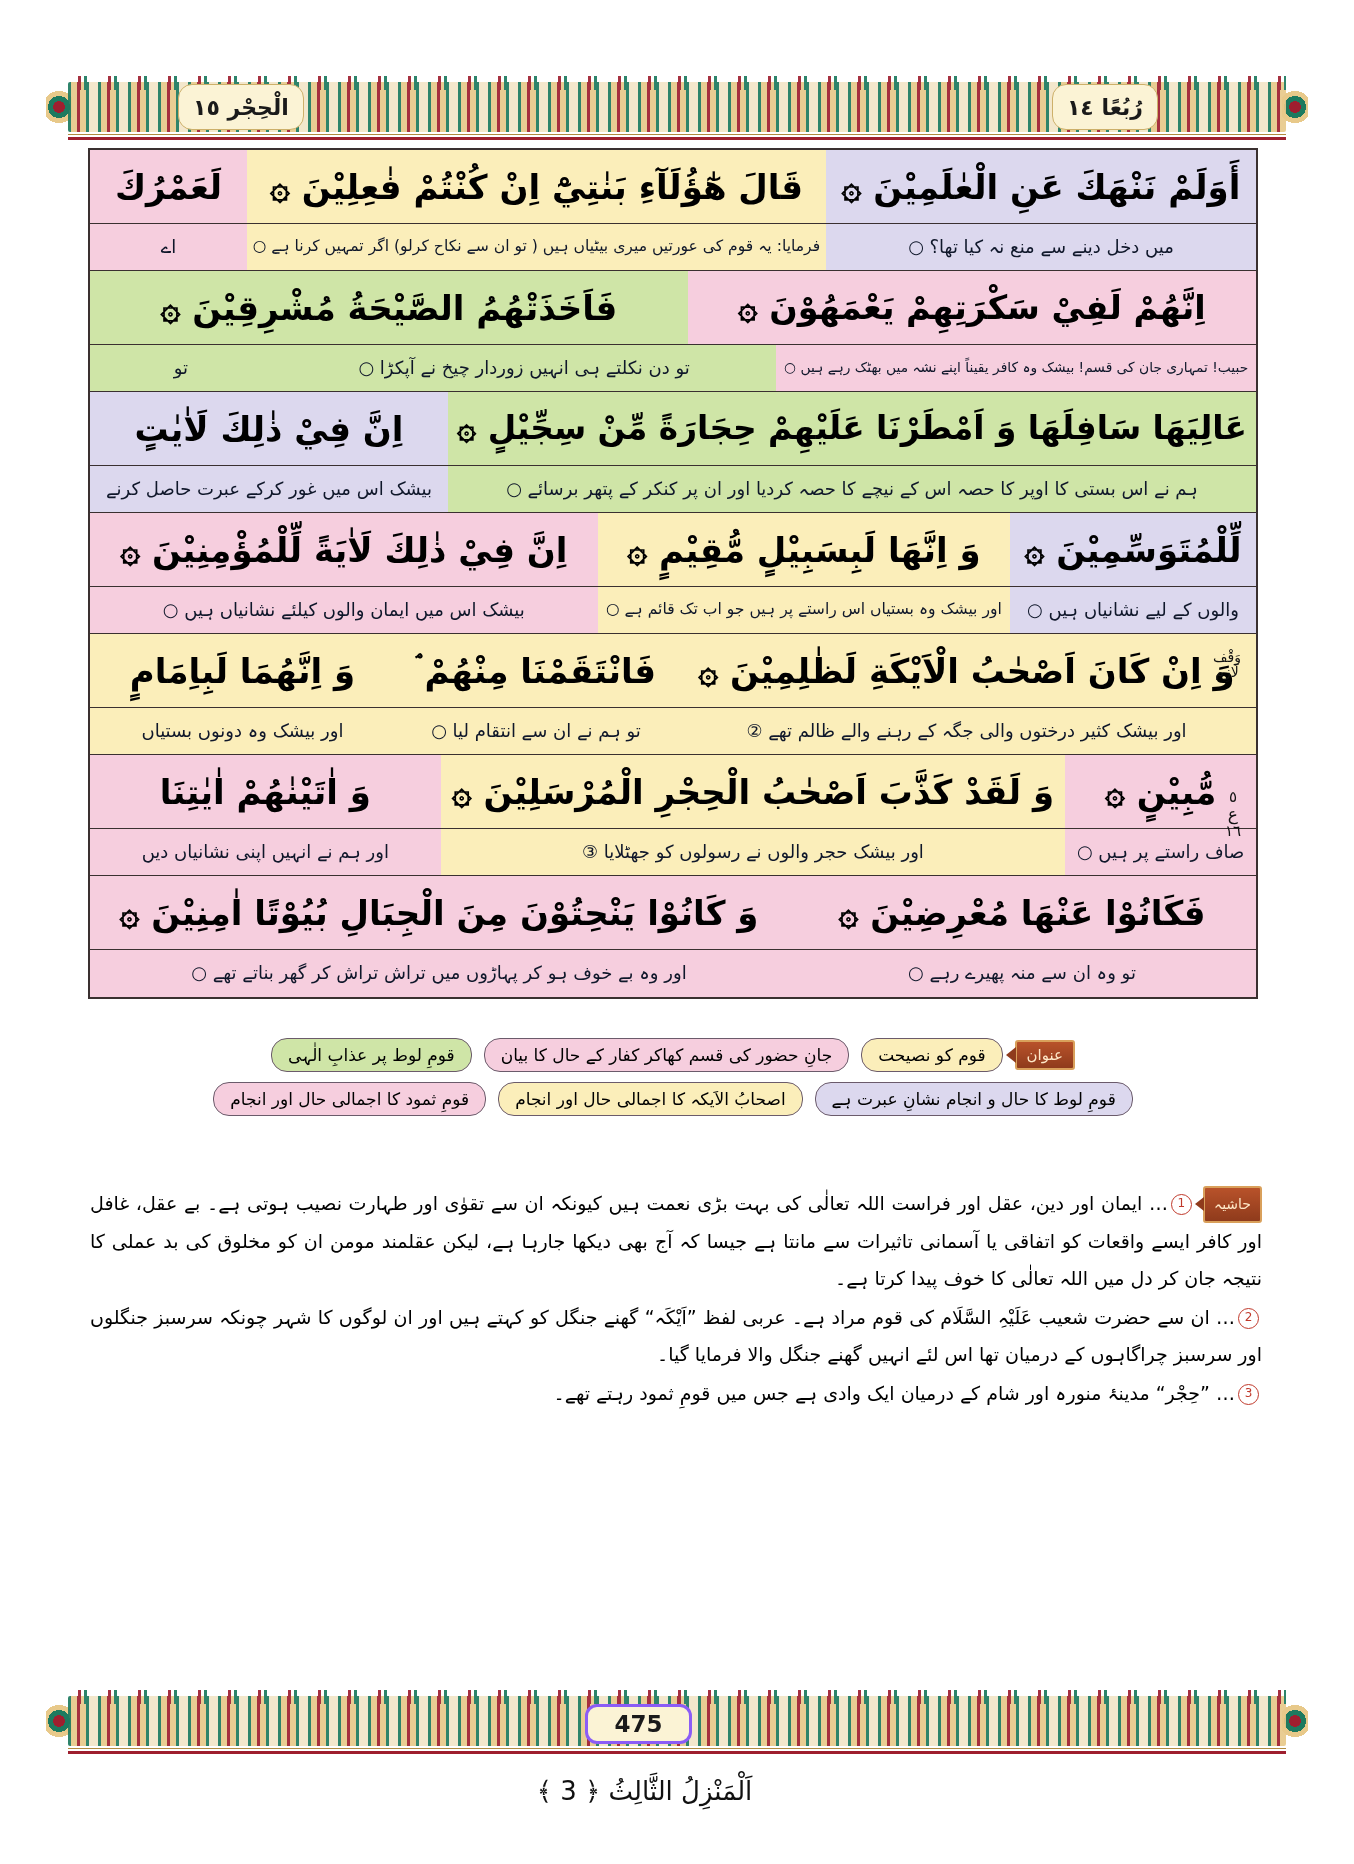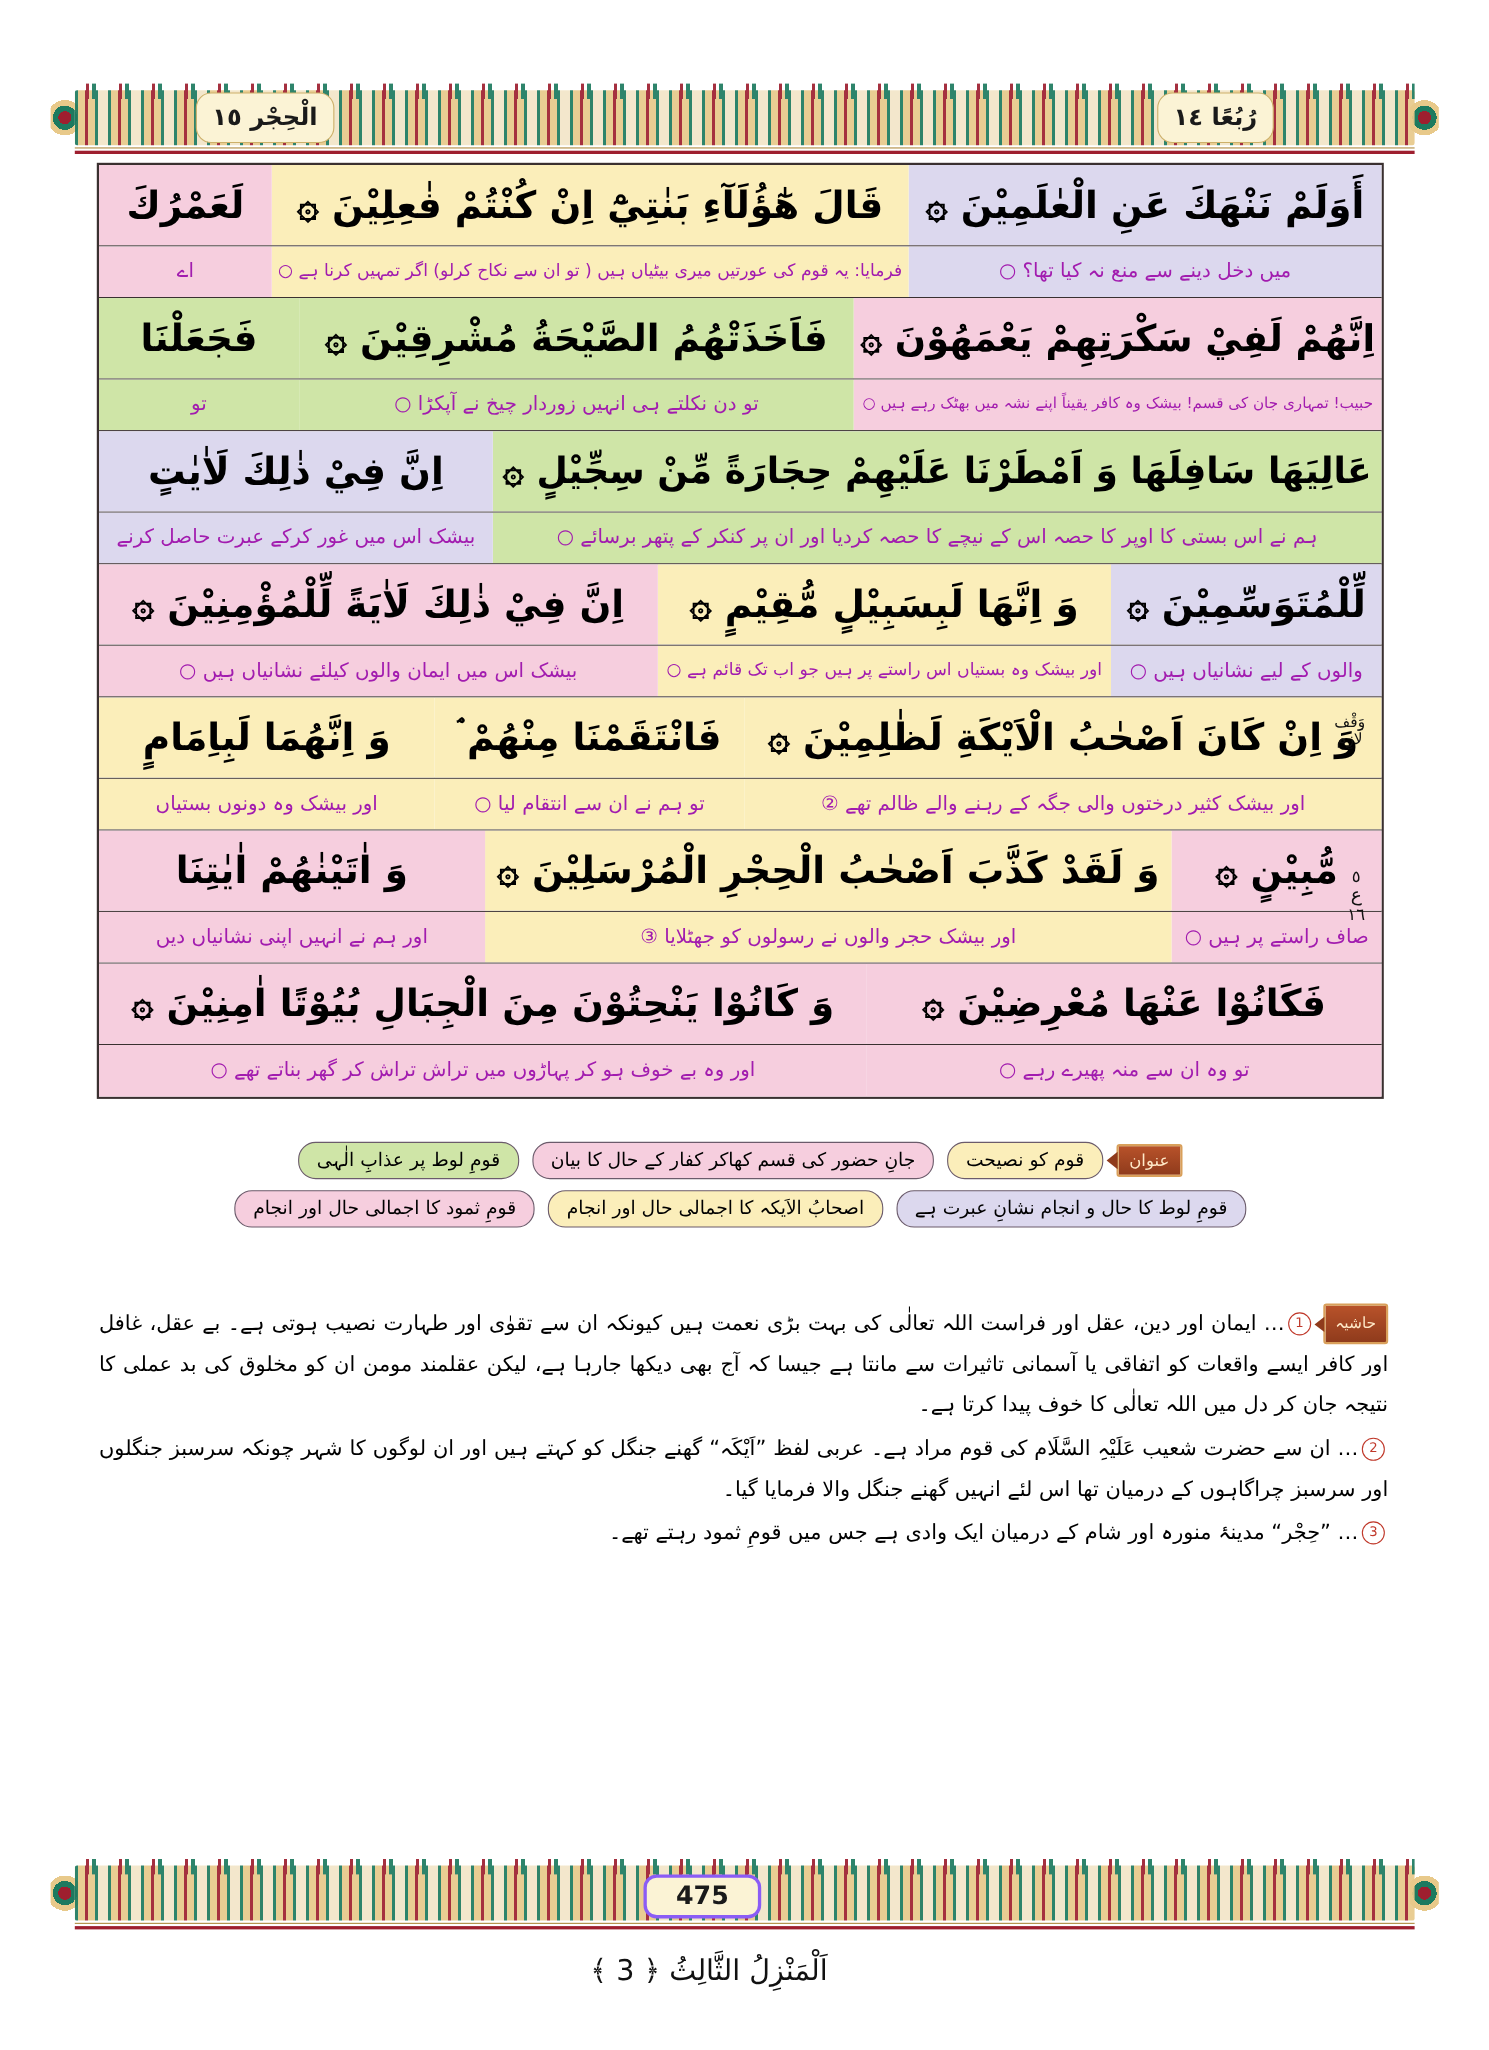--- a/index.html
+++ b/index.html
@@ -139,21 +139,21 @@
     line-height: 1;
     color: #000;
     font-weight: 700;
     direction: rtl;
     white-space: nowrap;
     letter-spacing: -0.5px;
   }
   .ur-row .seg {
     font-size: 18px;
     line-height: 1.25;
-    color: #a21caf;
+    color: #0f172a;
     direction: rtl;
     white-space: nowrap;
   }
 
   
   .bg-pink   { background: #f6cede; }
   .bg-cream  { background: #fbeeba; }
   .bg-lilac  { background: #dcd8ee; }
   .bg-green  { background: #cfe5a7; }
   .ruku-mark {
@@ -331,21 +331,20 @@
         <div class="seg bg-pink" style="flex: 1.2 1 0%;">لَعَمْرُكَ</div>
       </div>
       <div class="row ur-row">
         <div class="seg bg-lilac" style="flex: 3.4 1 0%;">میں دخل دینے سے منع نہ کیا تھا؟ ○</div>
         <div class="seg bg-cream" style="flex: 4.6 1 0%; font-size: 15.6px;">فرمایا: یہ قوم کی عورتیں میری بیٹیاں ہیں ( تو ان سے نکاح کرلو) اگر تمہیں کرنا ہے ○</div>
         <div class="seg bg-pink" style="flex: 1.2 1 0%;">اے</div>
       </div>
       <div class="row ar-row">
         <div class="seg bg-pink" style="flex: 3.8 1 0%; font-size: 33.4px;">اِنَّهُمْ لَفِيْ سَكْرَتِهِمْ يَعْمَهُوْنَ ۞</div>
         <div class="seg bg-green" style="flex: 4 1 0%;">فَاَخَذَتْهُمُ الصَّيْحَةُ مُشْرِقِيْنَ ۞</div>
-        <div class="seg bg-green" style="flex: 1.4 1 0%;">فَجَعَلْنَا</div>
       </div>
       <div class="row ur-row">
         <div class="seg bg-pink" style="flex: 3.8 1 0%; font-size: 13.8px;">حبیب! تمہاری جان کی قسم! بیشک وہ کافر یقیناً اپنے نشہ میں بھٹک رہے ہیں ○</div>
         <div class="seg bg-green" style="flex: 4 1 0%;">تو دن نکلتے ہی انہیں زوردار چیخ نے آپکڑا ○</div>
         <div class="seg bg-green" style="flex: 1.4 1 0%;">تو</div>
       </div>
       <div class="row ar-row">
         <div class="seg bg-green" style="flex: 6.4 1 0%; font-size: 32.8px;">عَالِيَهَا سَافِلَهَا وَ اَمْطَرْنَا عَلَيْهِمْ حِجَارَةً مِّنْ سِجِّيْلٍ ۞</div>
         <div class="seg bg-lilac" style="flex: 2.8 1 0%;">اِنَّ فِيْ ذٰلِكَ لَاٰيٰتٍ</div>
       </div>

